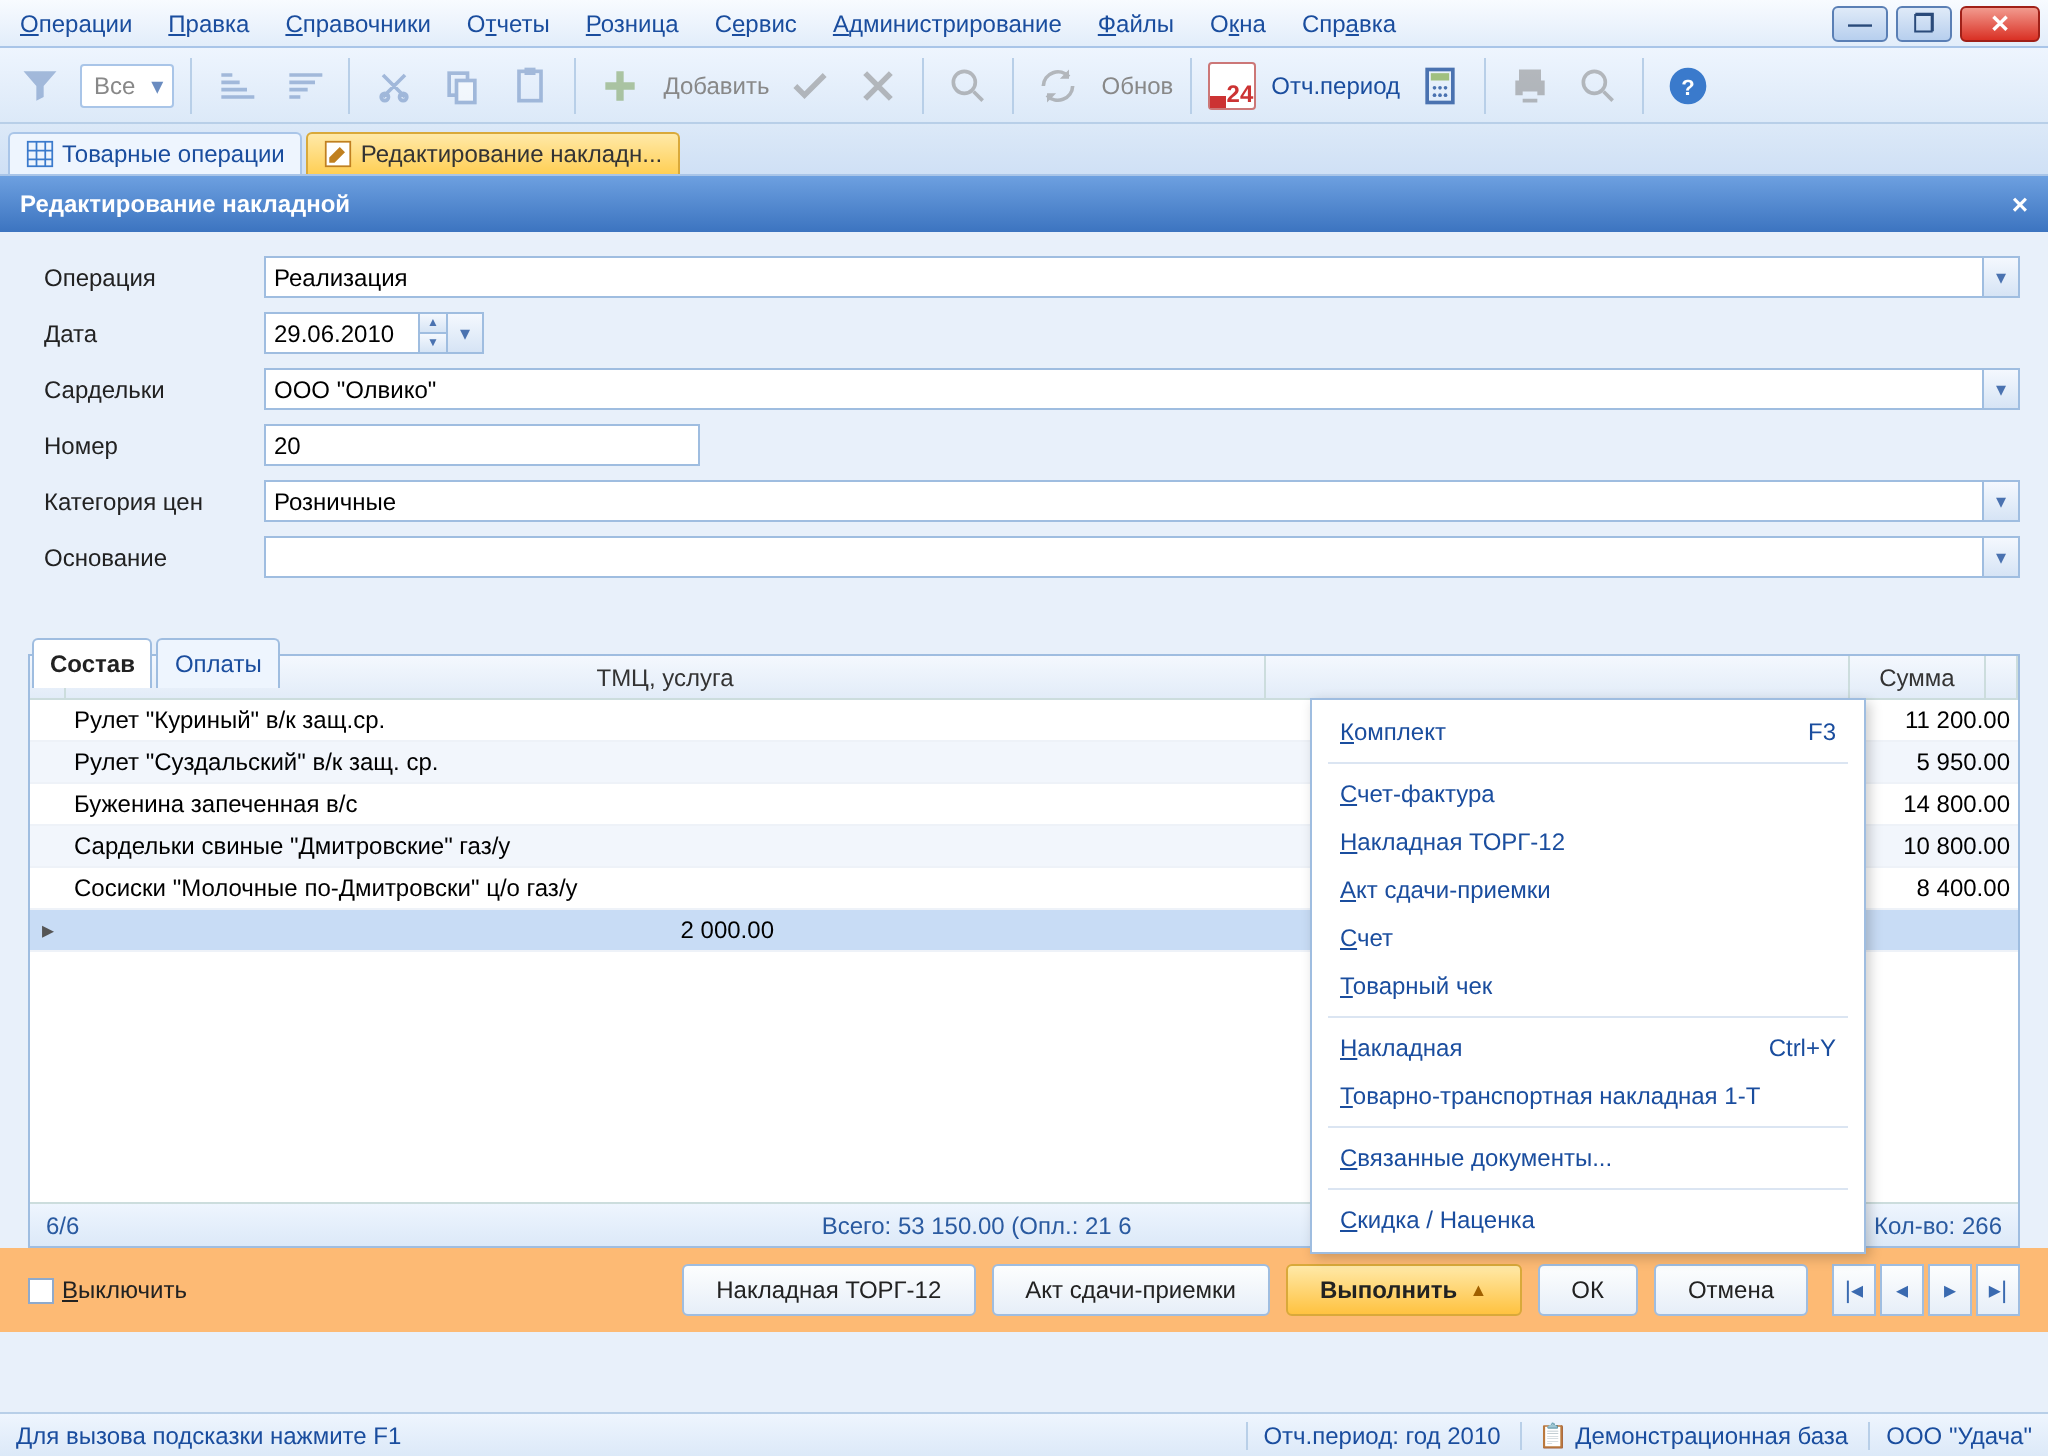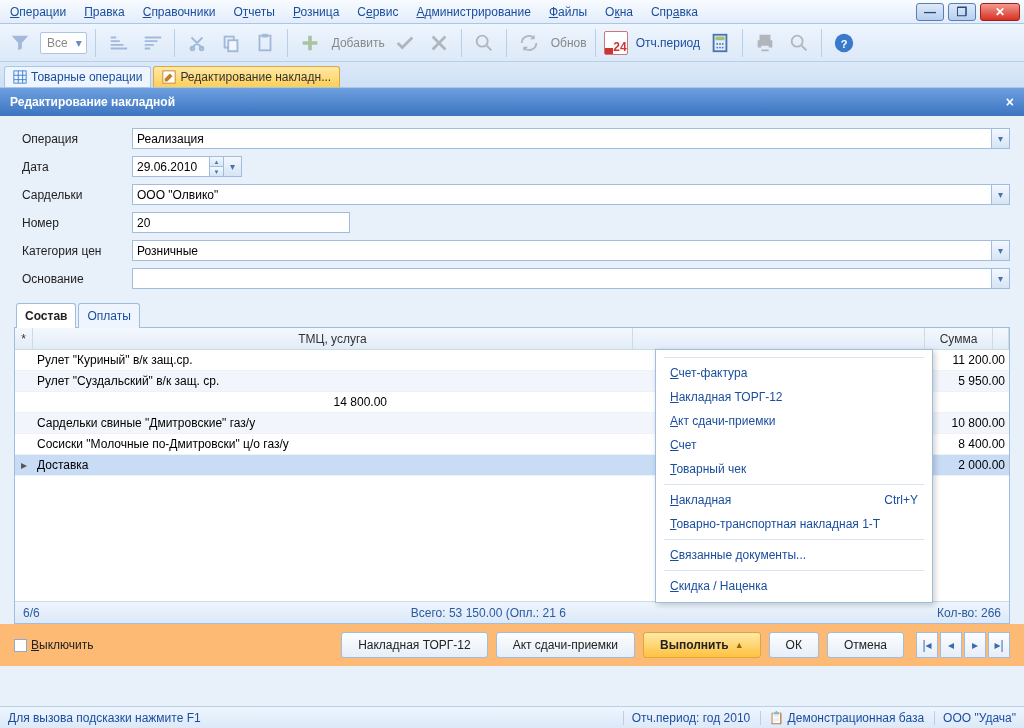--- a/index.html
+++ b/index.html
@@ -45,21 +45,21 @@
 .ctrl .sel { flex: 1; display: flex; align-items: center; justify-content: space-between; }
 .ctrl .dd { width: 18px; height: 21px; border: 1px solid #9fbde0; border-left: none; background: linear-gradient(#f4f8fe,#d6e4f5); display: flex; align-items: center; justify-content: center; color: #4a72b0; cursor: pointer; font-size: 10px; }
 .date-in { width: 78px; }
 .spin { width: 14px; height: 21px; border: 1px solid #9fbde0; border-left: none; display: flex; flex-direction: column; }
 .spin div { flex:1; background: linear-gradient(#f4f8fe,#d6e4f5); font-size: 6px; display:flex;align-items:center;justify-content:center;color:#4a72b0;cursor:pointer; }
 .spin div:first-child{border-bottom:1px solid #9fbde0;}
 .num-in { width: 218px; }
 
 
 .inner-tabs { display: flex; border-bottom: 1px solid #9fbde0; padding-left: 2px; margin: 0 14px; }
-.inner-tabs .itab { padding: 5px 8px; border: 1px solid #9fbde0; border-bottom: none; background: #eef5fe; color: #1a4d9e; margin-right: 2px; border-radius: 3px 3px 0 0; cursor: pointer; position: relative; top: 1px; }
+.inner-tabs .itab { padding: 5px 8px; border: 1px solid #9fbde0; border-bottom: none; background: #eef5fe; color: #1a4d9e; margin-right: 2px; border-radius: 3px 3px 0 0; cursor: pointer; position: relative; top: 17px; }
 .inner-tabs .itab.active { background: #fff; color: #222; font-weight: bold; }
 
 
 .grid-wrap { margin: 0 14px; background: #fff; border: 1px solid #9fbde0; border-top: none; height: 296px; display: flex; flex-direction: column; }
 .grid-head { display: flex; background: linear-gradient(#f4f8fe,#e2ecf8); border-bottom: 1px solid #cdd; height: 22px; }
 .grid-head .gh { border-right: 1px solid #cdd; display: flex; align-items: center; justify-content: center; color: #333; }
 .gh-mark { width: 18px; }
 .gh-name { flex: 1; }
 .gh-sum { width: 68px; }
 .gh-scroll { width: 16px; }
@@ -323,50 +323,54 @@
         <div class="gcell-sum">11 200.00</div>
       </div>
       <div class="grow">
         <div class="gcell-mark"></div>
         <div class="gcell-name">Рулет "Суздальский" в/к защ. ср.</div>
         <div class="gcell-gap"></div>
         <div class="gcell-sum">5 950.00</div>
       </div>
       <div class="grow">
         <div class="gcell-mark"></div>
+        <div class="gcell-name">Буженина запеченная в/с</div>
         <div class="gcell-gap"></div>
         <div class="gcell-sum">14 800.00</div>
       </div>
       <div class="grow">
         <div class="gcell-mark"></div>
         <div class="gcell-name">Сардельки свиные "Дмитровские" газ/у</div>
         <div class="gcell-gap"></div>
         <div class="gcell-sum">10 800.00</div>
       </div>
       <div class="grow">
         <div class="gcell-mark"></div>
         <div class="gcell-name">Сосиски "Молочные по-Дмитровски" ц/о газ/у</div>
         <div class="gcell-gap"></div>
         <div class="gcell-sum">8 400.00</div>
       </div>
       <div class="grow sel">
         <div class="gcell-mark">▸</div>
-        <div class="gcell-name">Доставка</div>
         <div class="gcell-gap"></div>
         <div class="gcell-sum">2 000.00</div>
       </div>
     </div>
   <div class="grid-foot">
     <span>6/6</span>
     <span>Всего: 53 150.00 (Опл.: 21 6</span>
     <span>Кол-во: 266</span>
   </div>
 </div>
 
 <div class="ctx" id="ctx">
+    <div class="mi">
+      <span><u>К</u>омплект</span>
+      <span>F3</span>
+    </div>
     <hr>
     <div class="mi">
       <span><u>С</u>чет-фактура</span>
       <span></span>
     </div>
     <div class="mi">
       <span><u>Н</u>акладная ТОРГ-12</span>
       <span></span>
     </div>
     <div class="mi">

